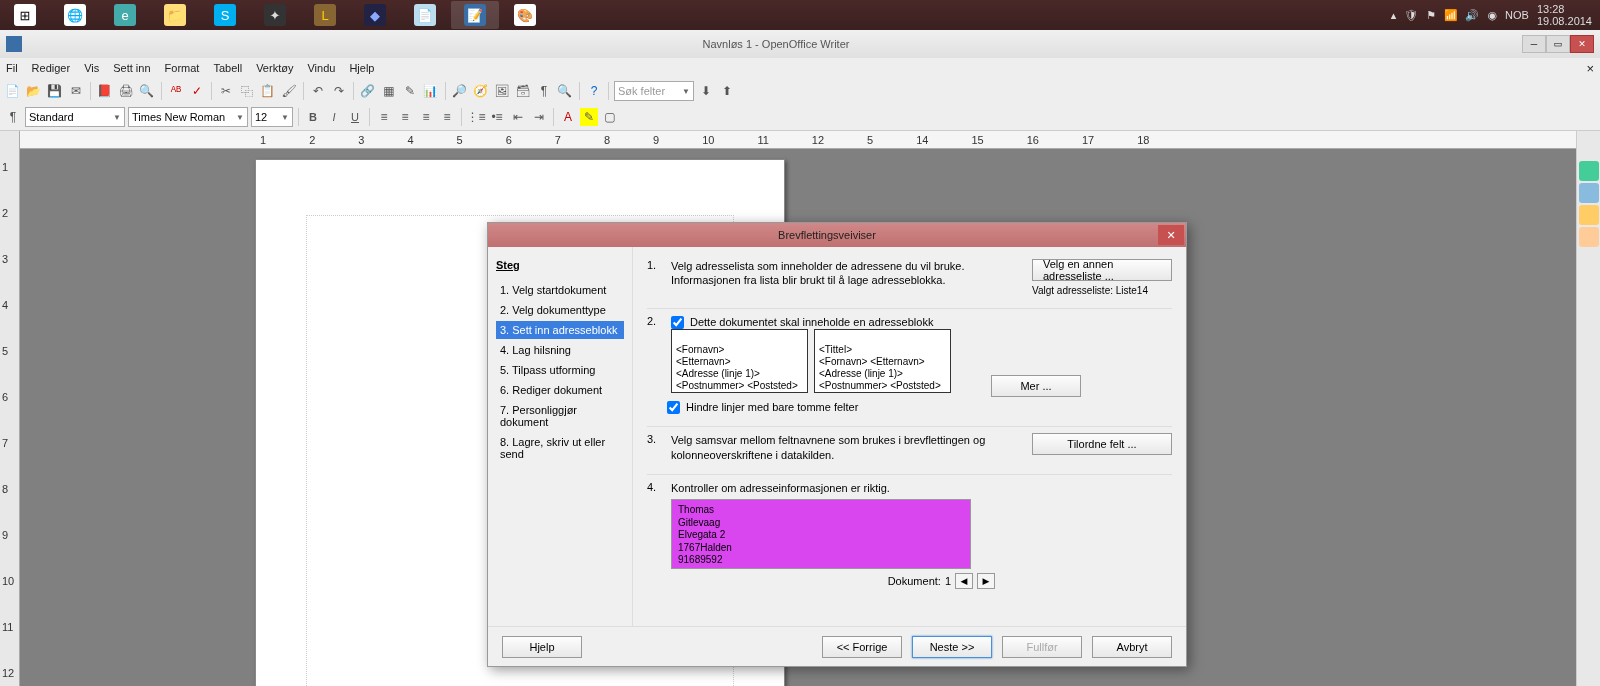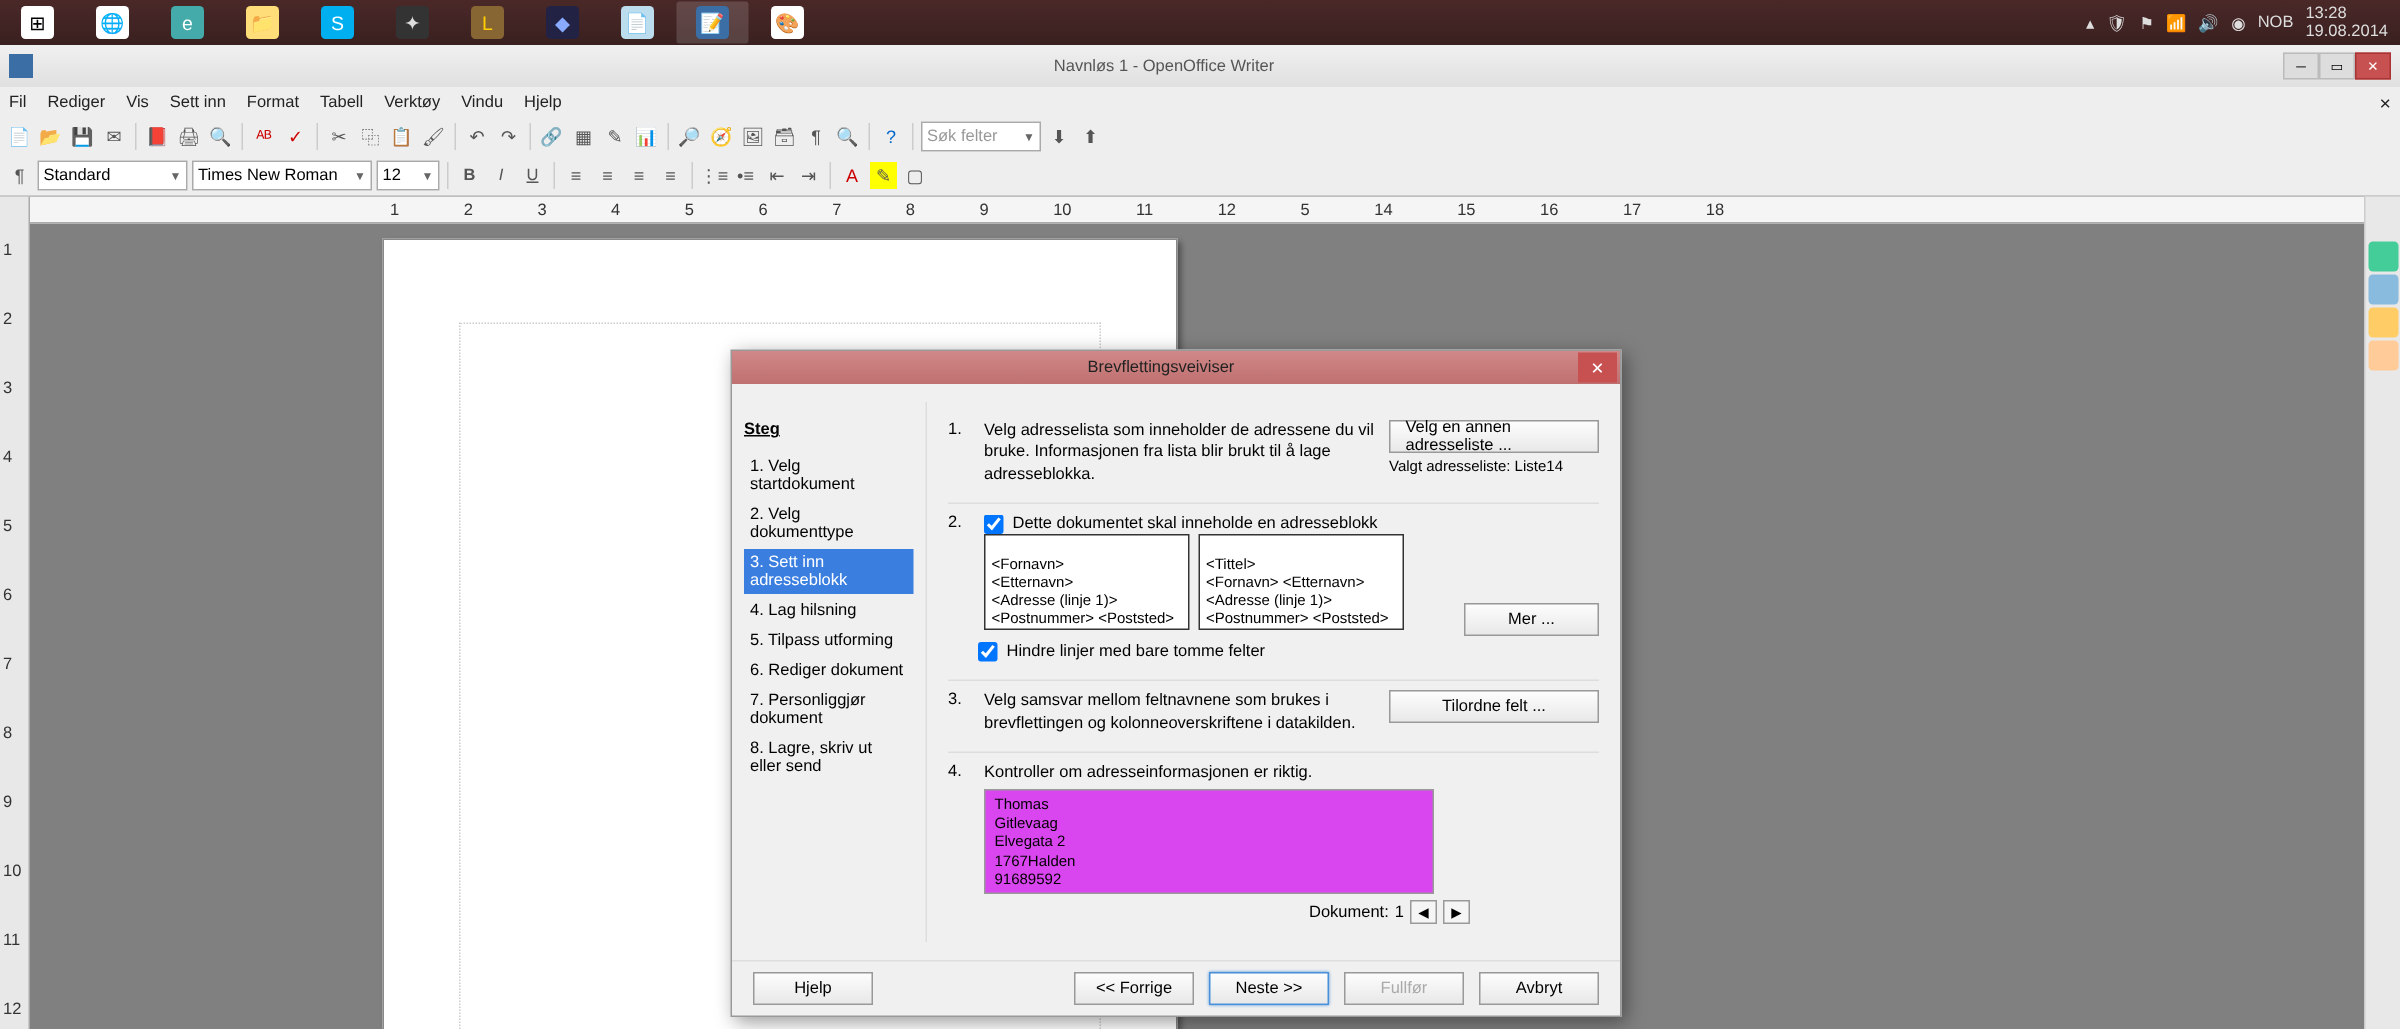--- a/index.html
+++ b/index.html
@@ -37,21 +37,21 @@
 .v-ruler { width: 20px; background: #e8e8e8; border-right:1px solid #aaa; position:relative; }
 .doc-area { flex:1; position:relative; overflow:hidden; }
 .h-ruler { height: 18px; background: #f5f5f5; border-bottom:1px solid #aaa; position:absolute; top:0; left:0; right:0; display:flex; align-items:center; font-size:9px; color:#333; padding-left:240px; }
 .h-ruler span { margin-right:43px; }
 .page { position:absolute; top:28px; left:235px; width:530px; height:640px; background:#fff; box-shadow: 2px 2px 4px rgba(0,0,0,0.4); border:1px solid #888; }
 .page-inner { position:absolute; top:55px; left:50px; right:50px; bottom:50px; border:1px dotted #ccc; }
 .sidebar-panel { position:absolute; right:0; top:0; width:24px; height:100%; background:#e8e8e8; border-left:1px solid #ccc; display:flex; flex-direction:column; gap:2px; padding-top:30px; align-items:center; }
 .sp-icon { width:20px; height:20px; border-radius:3px; }
 
 
-.dialog { position: absolute; top: 233px; left: 487px; width: 594px; height: 445px; background: #f0f0f0; border: 1px solid #999; box-shadow: 3px 3px 12px rgba(0,0,0,0.4); display:flex; flex-direction:column;gap:12px; }
+.dialog { position: absolute; top: 222px; left: 487px; width: 700px; height: 445px; background: #f0f0f0; border: 1px solid #999; box-shadow: 3px 3px 12px rgba(0,0,0,0.4); display:flex; flex-direction:column; }
 .dlg-titlebar { height: 24px; background: linear-gradient(#d08888, #c07070); display:flex; align-items:center; color:#fff; padding-left:8px; }
 .dlg-titlebar .t { flex:1; text-align:center; color:#222; font-size:11px; }
 .dlg-close { width: 26px; height: 20px; background:#c75050; color:#fff; display:flex; align-items:center; justify-content:center; margin-right:2px; font-size:11px; }
 .dlg-body { flex:1; display:flex; }
 .dlg-steps { width: 145px; border-right: 1px solid #ddd; padding: 12px 8px; }
 .dlg-steps h4 { font-weight:bold; text-decoration:underline; margin-bottom:10px; }
 .step-item { padding: 3px 4px; margin-bottom:2px; cursor:default; font-size:11px; }
 .step-item.active { background:#3a7fe0; color:#fff; }
 .dlg-main { flex:1; padding: 12px 14px; display:flex; flex-direction:column; }
 .dlg-main h4 { font-weight:bold; margin-bottom:12px; }

